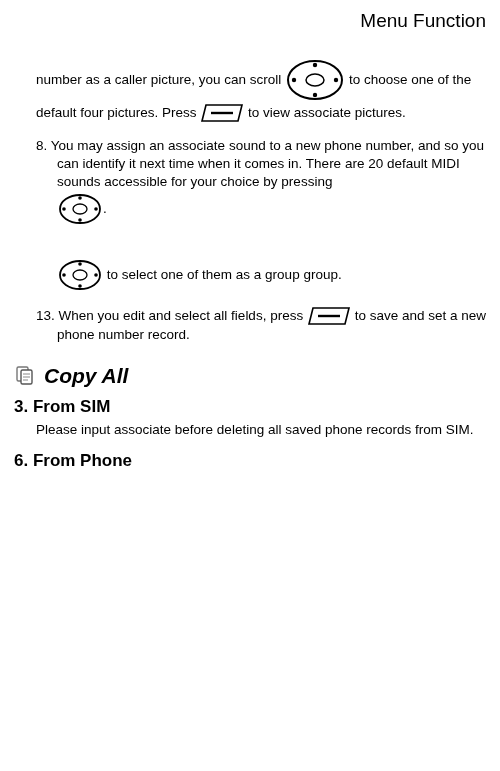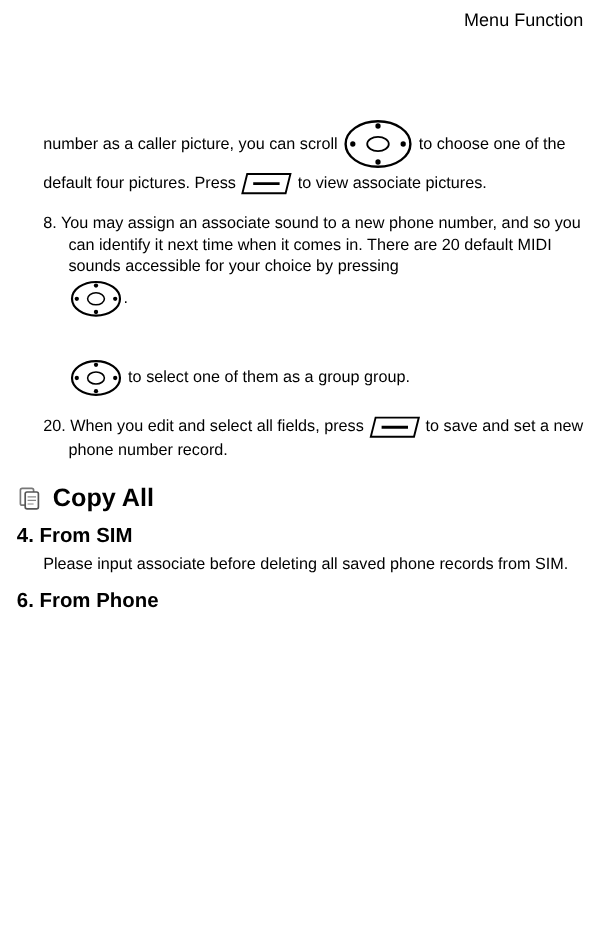--- a/index.html
+++ b/index.html
@@ -10,25 +10,24 @@
     font-family: Arial, Helvetica, sans-serif;
     color: #000;
     font-size: 13.5px;
     line-height: 1.35;
     position: relative;
   }
   .header {
     position: absolute;
     right: 14px;
     top: 8px;
-    font-size: 15px;
+    font-size: 19px;
   }
   .content {
     padding: 58px 0 0 10px;
-    margin-top: 40px;
   }
   .para {
     margin: 0 0 14px 26px;
     text-indent: -21px;
     padding-left: 21px;
   }
   .para-noindent {
     margin: 0 0 14px 26px;
   }
   .h2 {
@@ -40,20 +39,21 @@
     font-size: 17px;
     font-weight: bold;
     margin: 4px 0 2px 0;
   }
   .section-row {
     display: flex;
     align-items: center;
     margin-top: 8px;
     gap: 8px;
     padding-left: 4px;
+    font-style: italic;
   }
   .sub-text {
     margin: 2px 0 10px 26px;
   }
   .h3-margin {
     margin-left: 4px;
   }
 
   
   svg { display: inline-block; vertical-align: middle; }
@@ -117,21 +117,21 @@
         <circle cx="7" cy="17" r="1.8" fill="#000"></circle>
         <circle cx="39" cy="17" r="1.8" fill="#000"></circle>
         <circle cx="23" cy="6" r="1.8" fill="#000"></circle>
         <circle cx="23" cy="28" r="1.8" fill="#000"></circle>
       </svg>
     </span>
     <span> to select one of them as a group group.</span>
   </div>
 
   <div class="para">
-    <span>20. When you edit and select all fields, press </span>
+    <span>13. When you edit and select all fields, press </span>
     <span>
       <svg class="icon-softkey" viewBox="0 0 44 20">
         <path d="M6 2 L42 2 L38 18 L2 18 Z" fill="none" stroke="#000" stroke-width="1.6"></path>
         <line x1="11" y1="10" x2="33" y2="10" stroke="#000" stroke-width="2.4"></line>
       </svg>
     </span>
     <span> to save and set a new phone number record.</span>
   </div>
 
   <div class="section-row">
@@ -141,18 +141,18 @@
         <rect x="7" y="6" width="11" height="14" rx="1.5" fill="#fff" stroke="#555" stroke-width="1.4"></rect>
         <line x1="9" y1="10" x2="16" y2="10" stroke="#888" stroke-width="1"></line>
         <line x1="9" y1="13" x2="16" y2="13" stroke="#888" stroke-width="1"></line>
         <line x1="9" y1="16" x2="14" y2="16" stroke="#888" stroke-width="1"></line>
       </svg>
     </span>
     <span class="h2">Copy All</span>
   </div>
 
 
-  <div class="h3 h3-margin">4. From SIM</div>
+  <div class="h3 h3-margin">3. From SIM</div>
   <div class="sub-text">Please input associate before deleting all saved phone records from SIM.</div>
 
   <div class="h3 h3-margin">6. From Phone</div>
 
 </div>
 
 </body></html>

